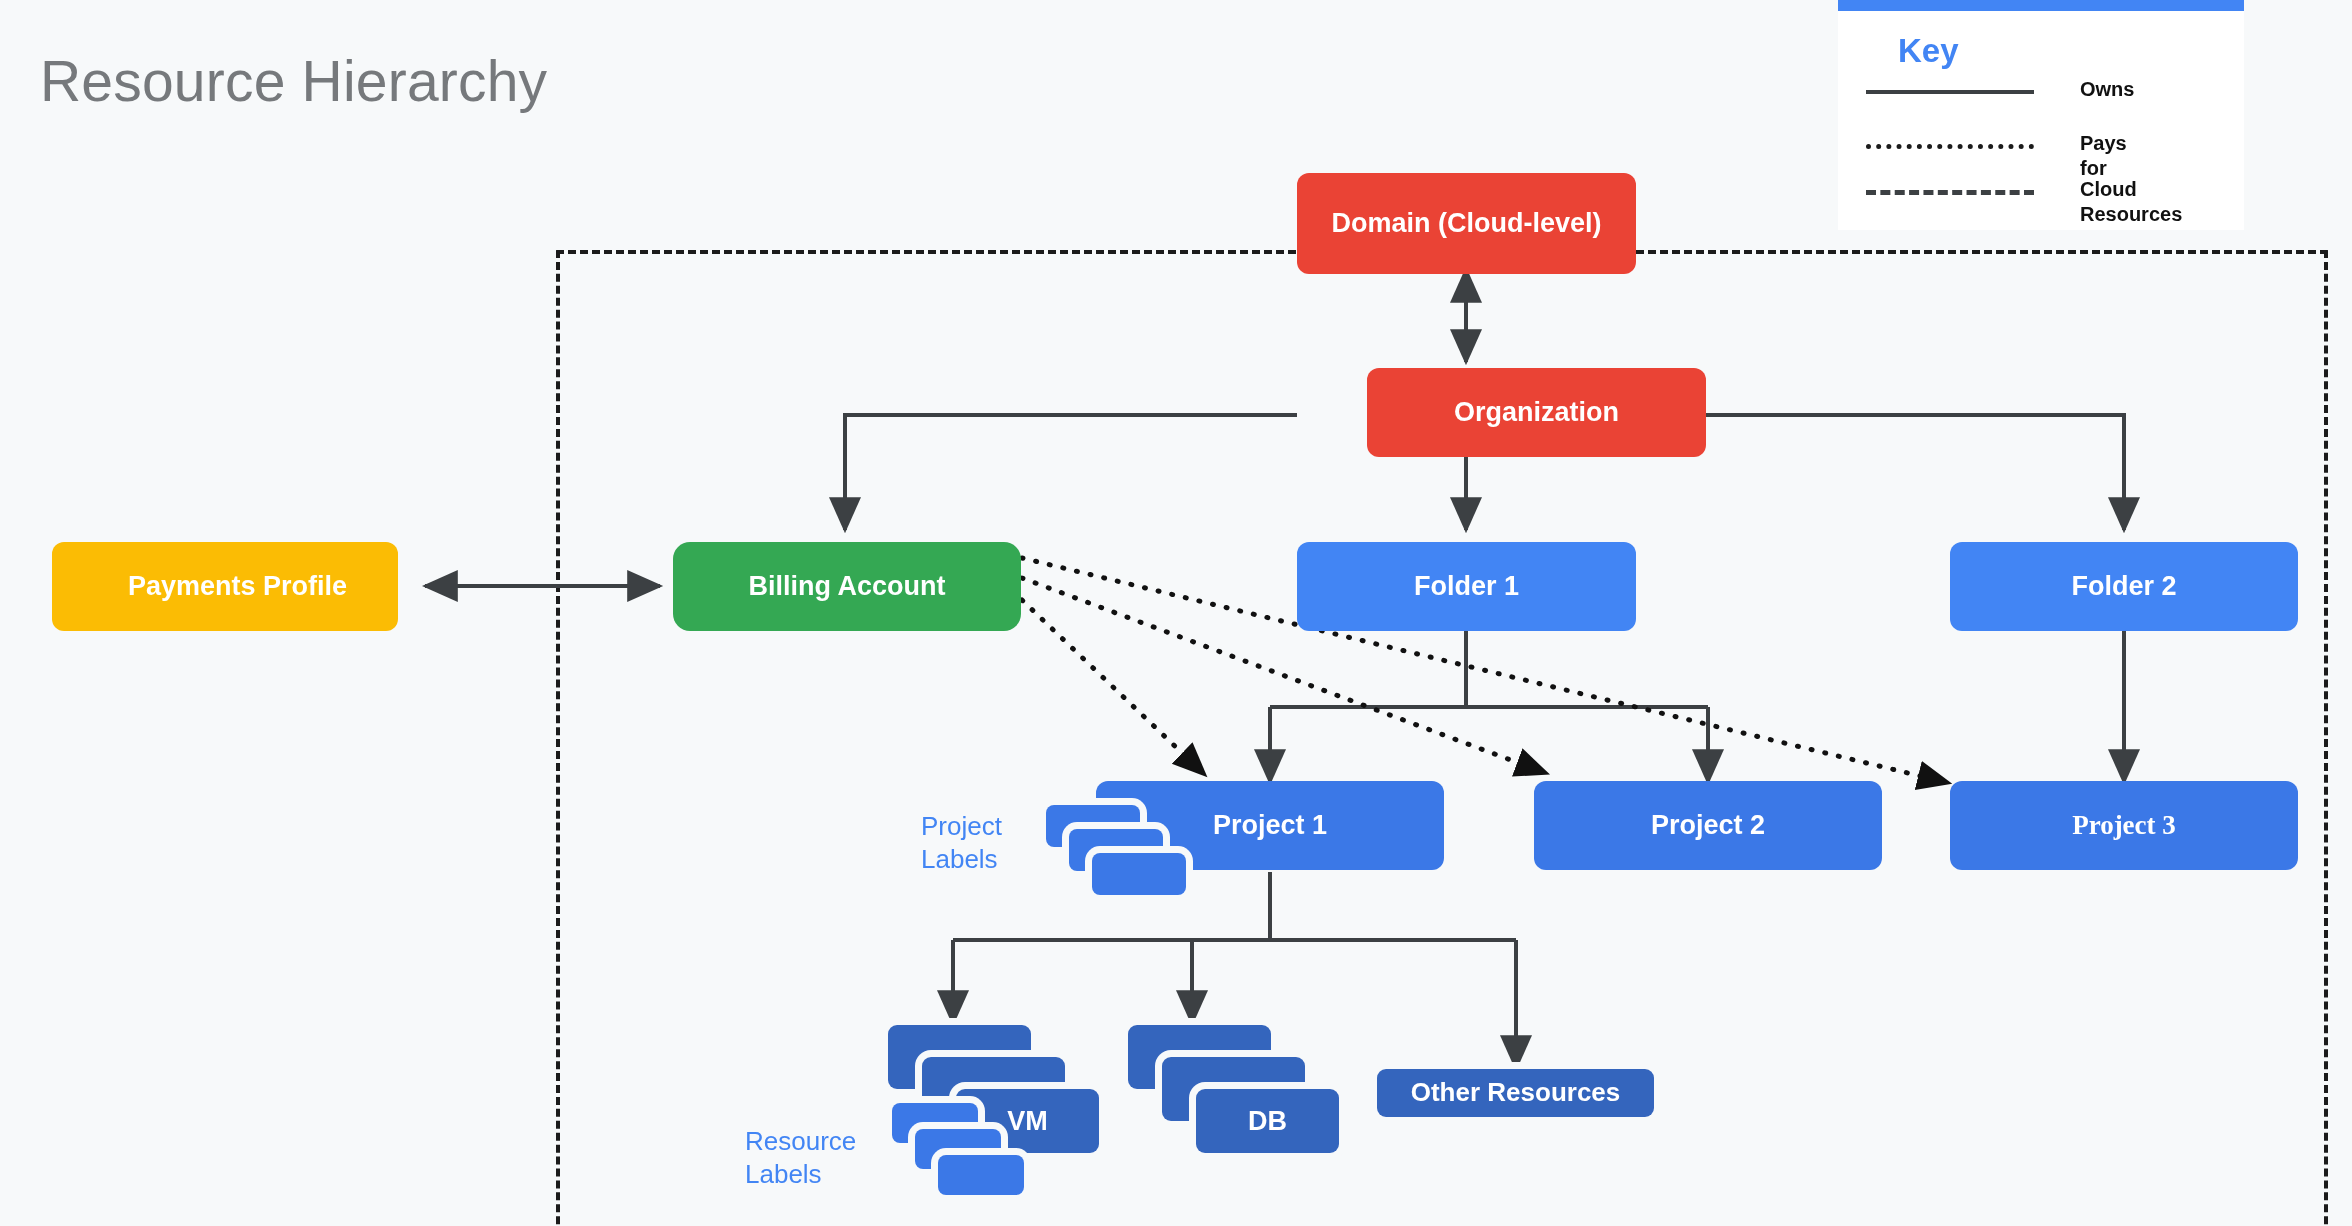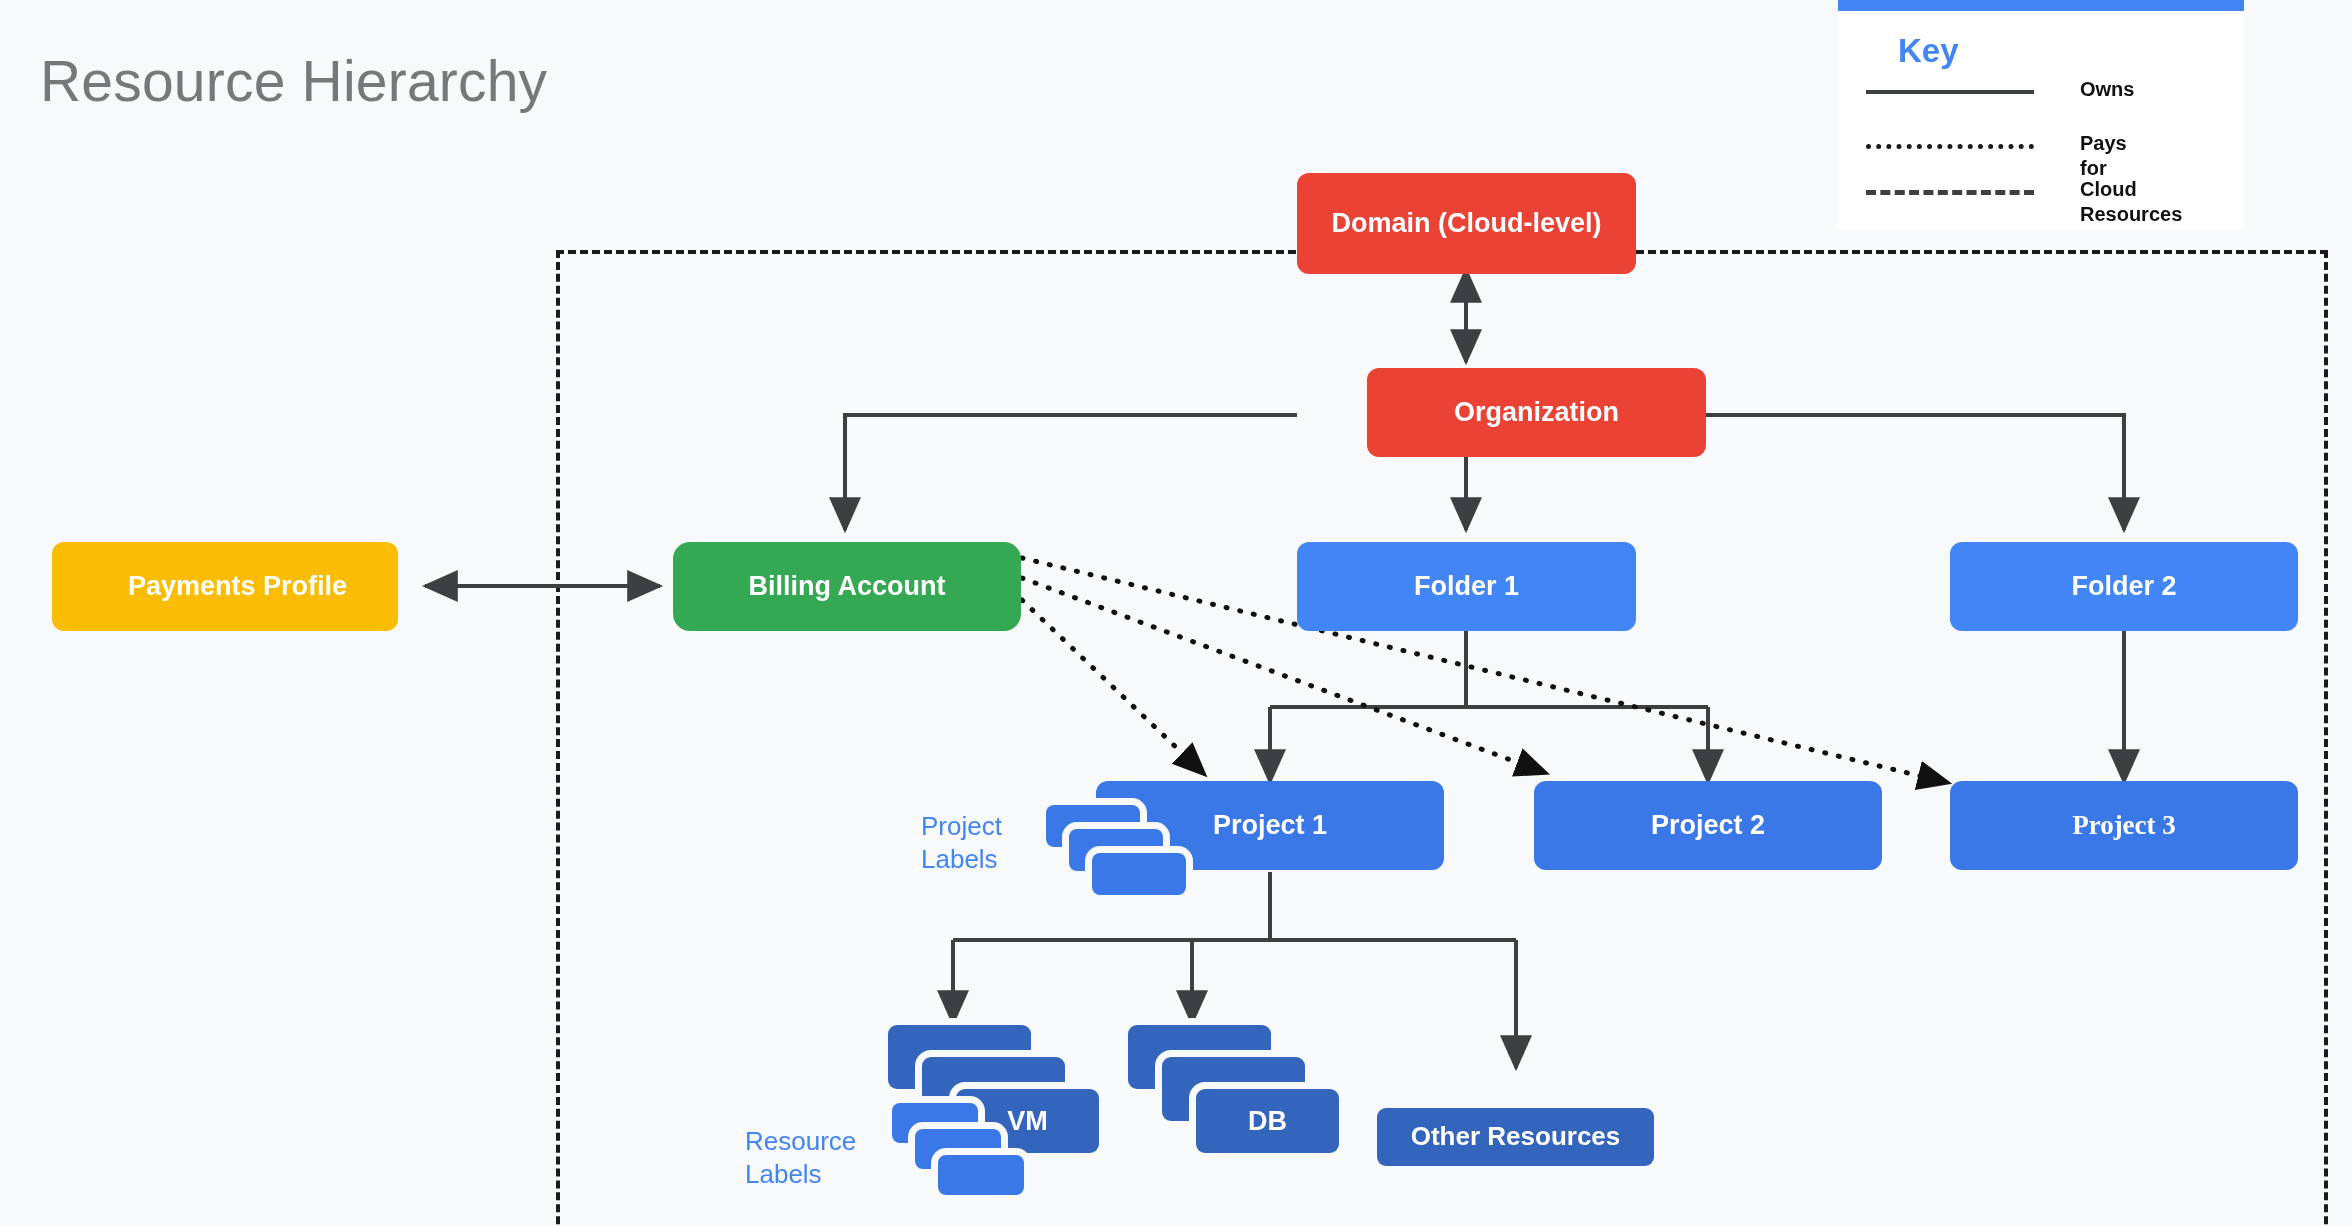--- a/index.html
+++ b/index.html
@@ -197,21 +197,21 @@
   <div class="node blue" style="left:1297px; top:542px; width:339px; height:89px;">Folder 1</div>
 
   <div class="node blue" style="left:1950px; top:542px; width:348px; height:89px;">Folder 2</div>
 
   <div class="node blue-mid" style="left:1096px; top:781px; width:348px; height:89px;">Project 1</div>
 
   <div class="node blue-mid" style="left:1534px; top:781px; width:348px; height:89px;">Project 2</div>
 
   <div class="node blue-mid" style="left:1950px; top:781px; width:348px; height:89px;font-family:Liberation Serif, serif;">Project 3</div>
 
-  <div class="node blue-dark" style="left:1377px; top:1108px; width:277px; height:58px; font-size:26px;">Other Resources</div>
+  <div class="node blue-dark" style="left:1377px; top:1069px; width:277px; height:48px; font-size:26px;">Other Resources</div>
 
   <div class="side-label" style="left:921px; top:810px;">Project
 Labels</div>
 
   <div class="stack" style="left:1046px; top:805px; width:160px; height:100px;">
     <div class="chip" style="left:0px;  top:0px;  width:94px; height:42px;"></div>
     <div class="chip" style="left:23px; top:24px; width:94px; height:42px;"></div>
     <div class="chip" style="left:46px; top:48px; width:94px; height:42px;"></div>
   </div>
 

